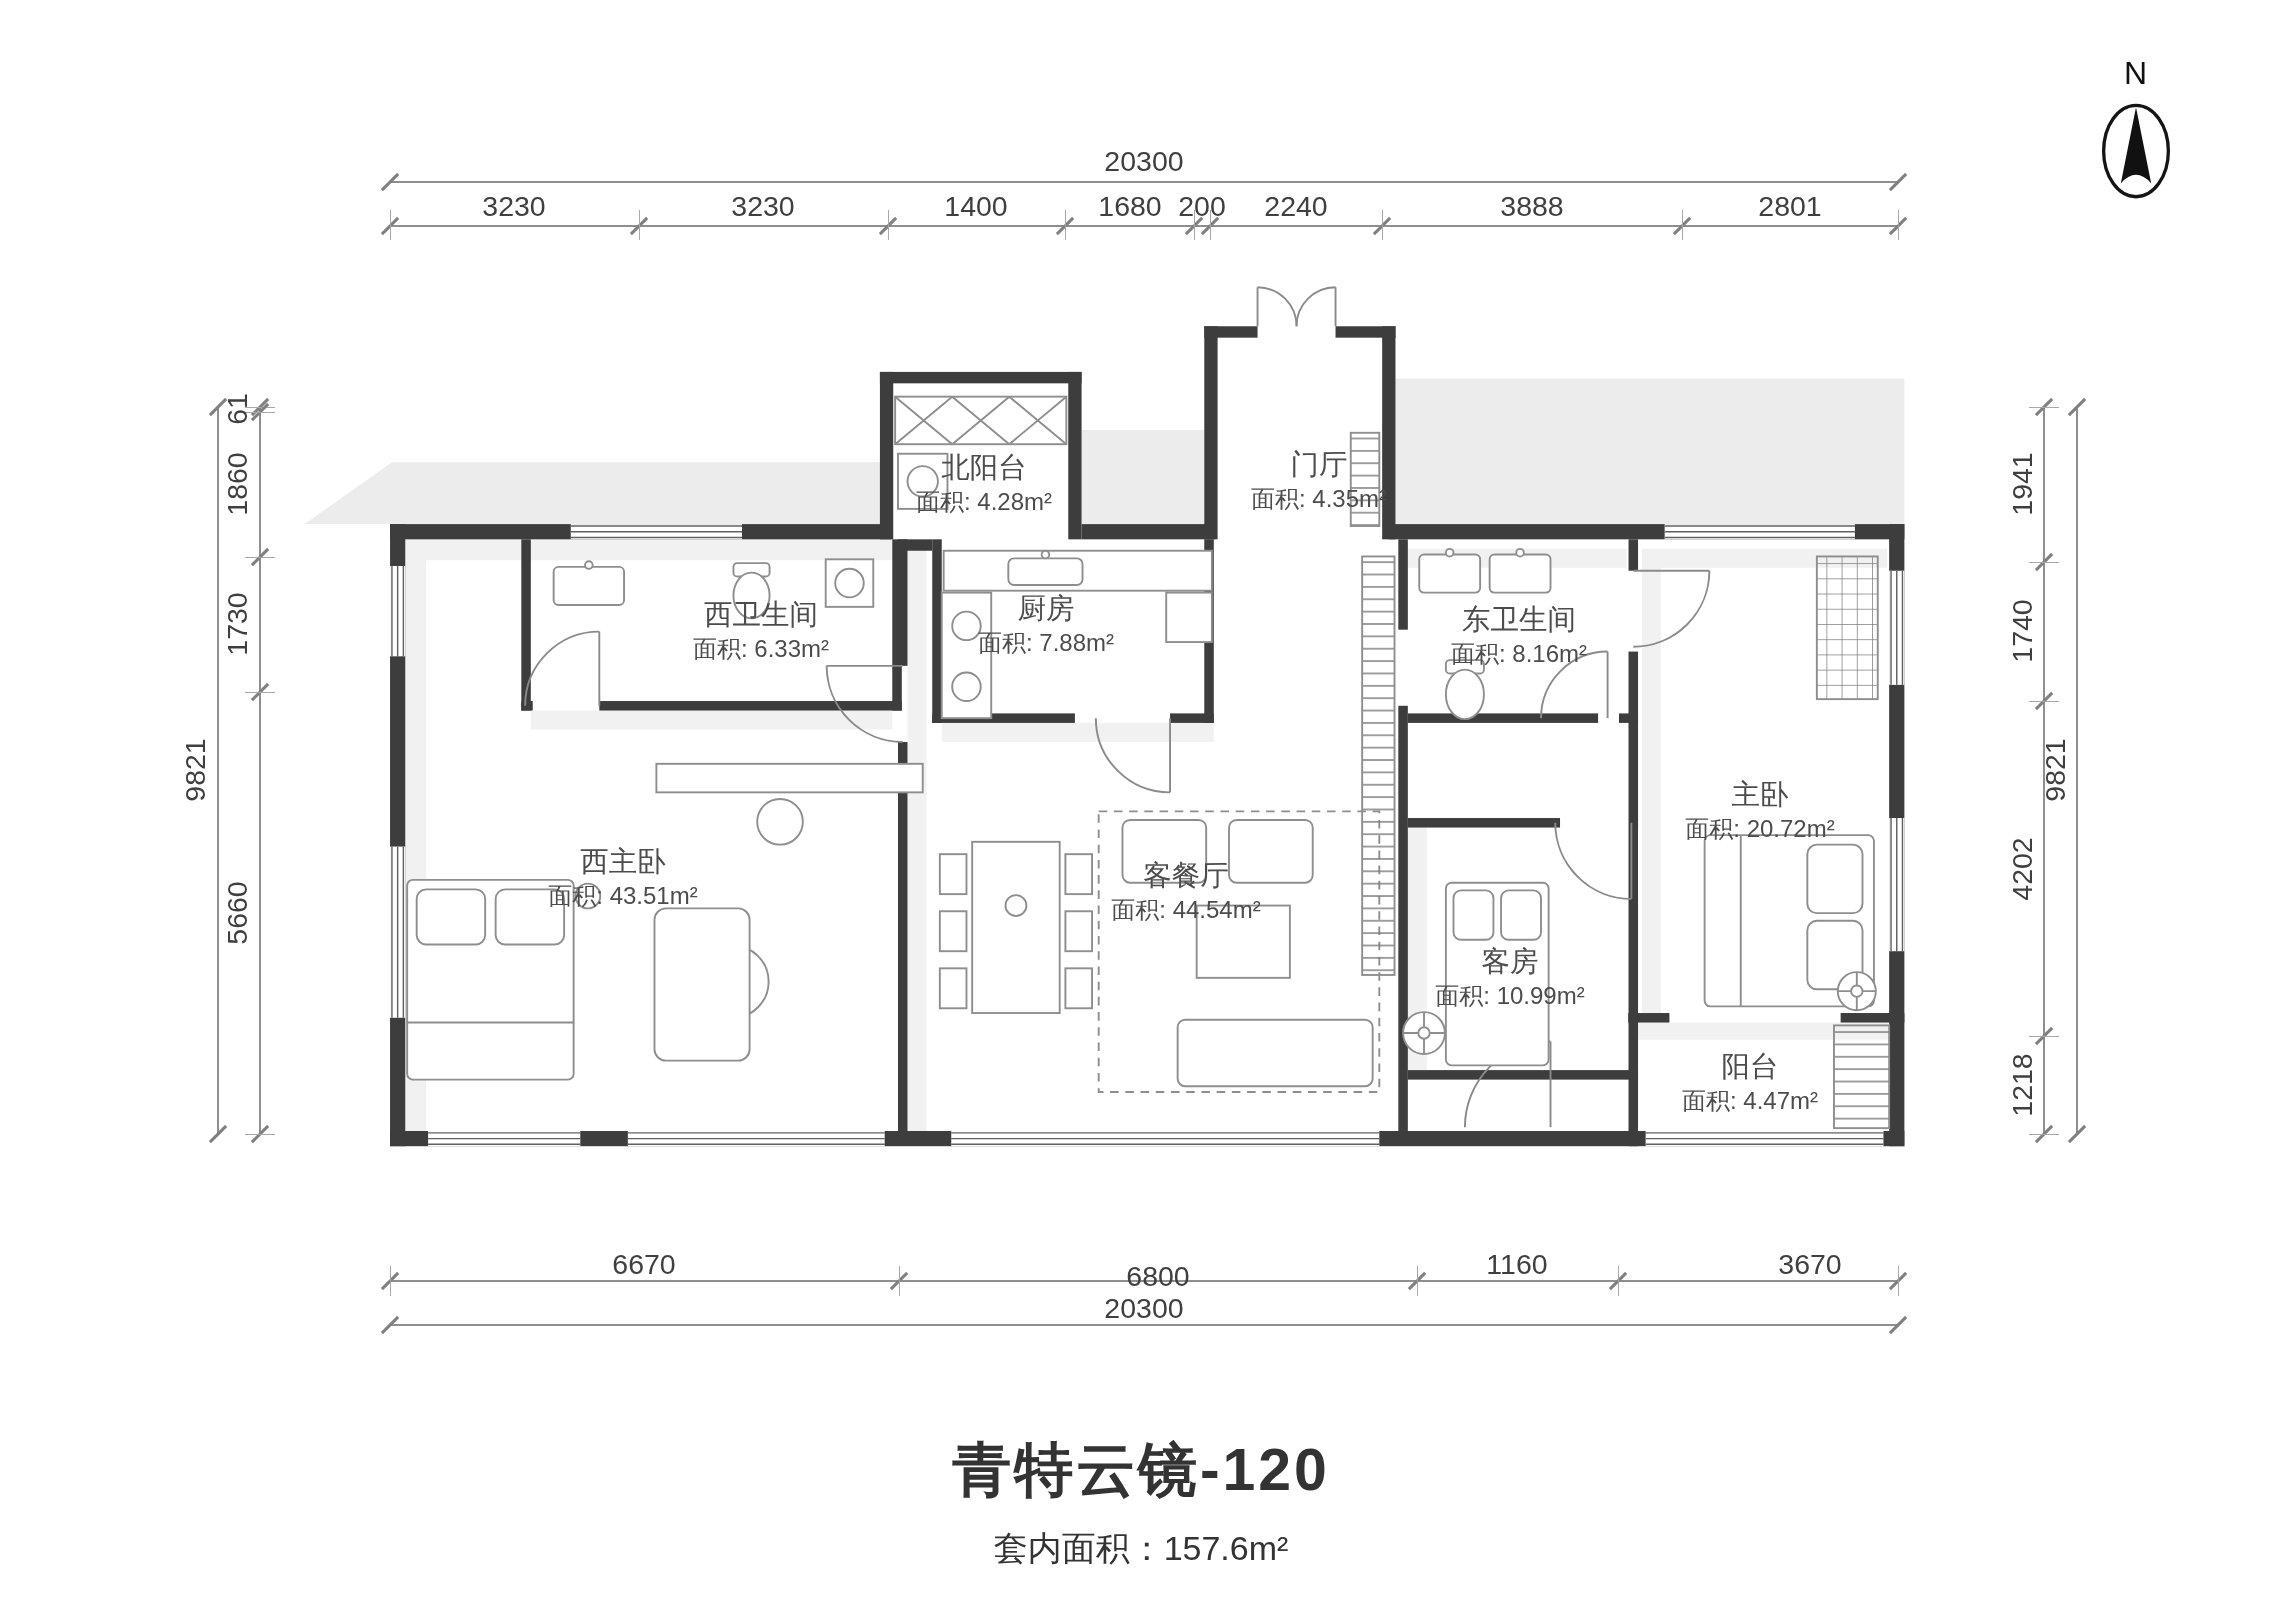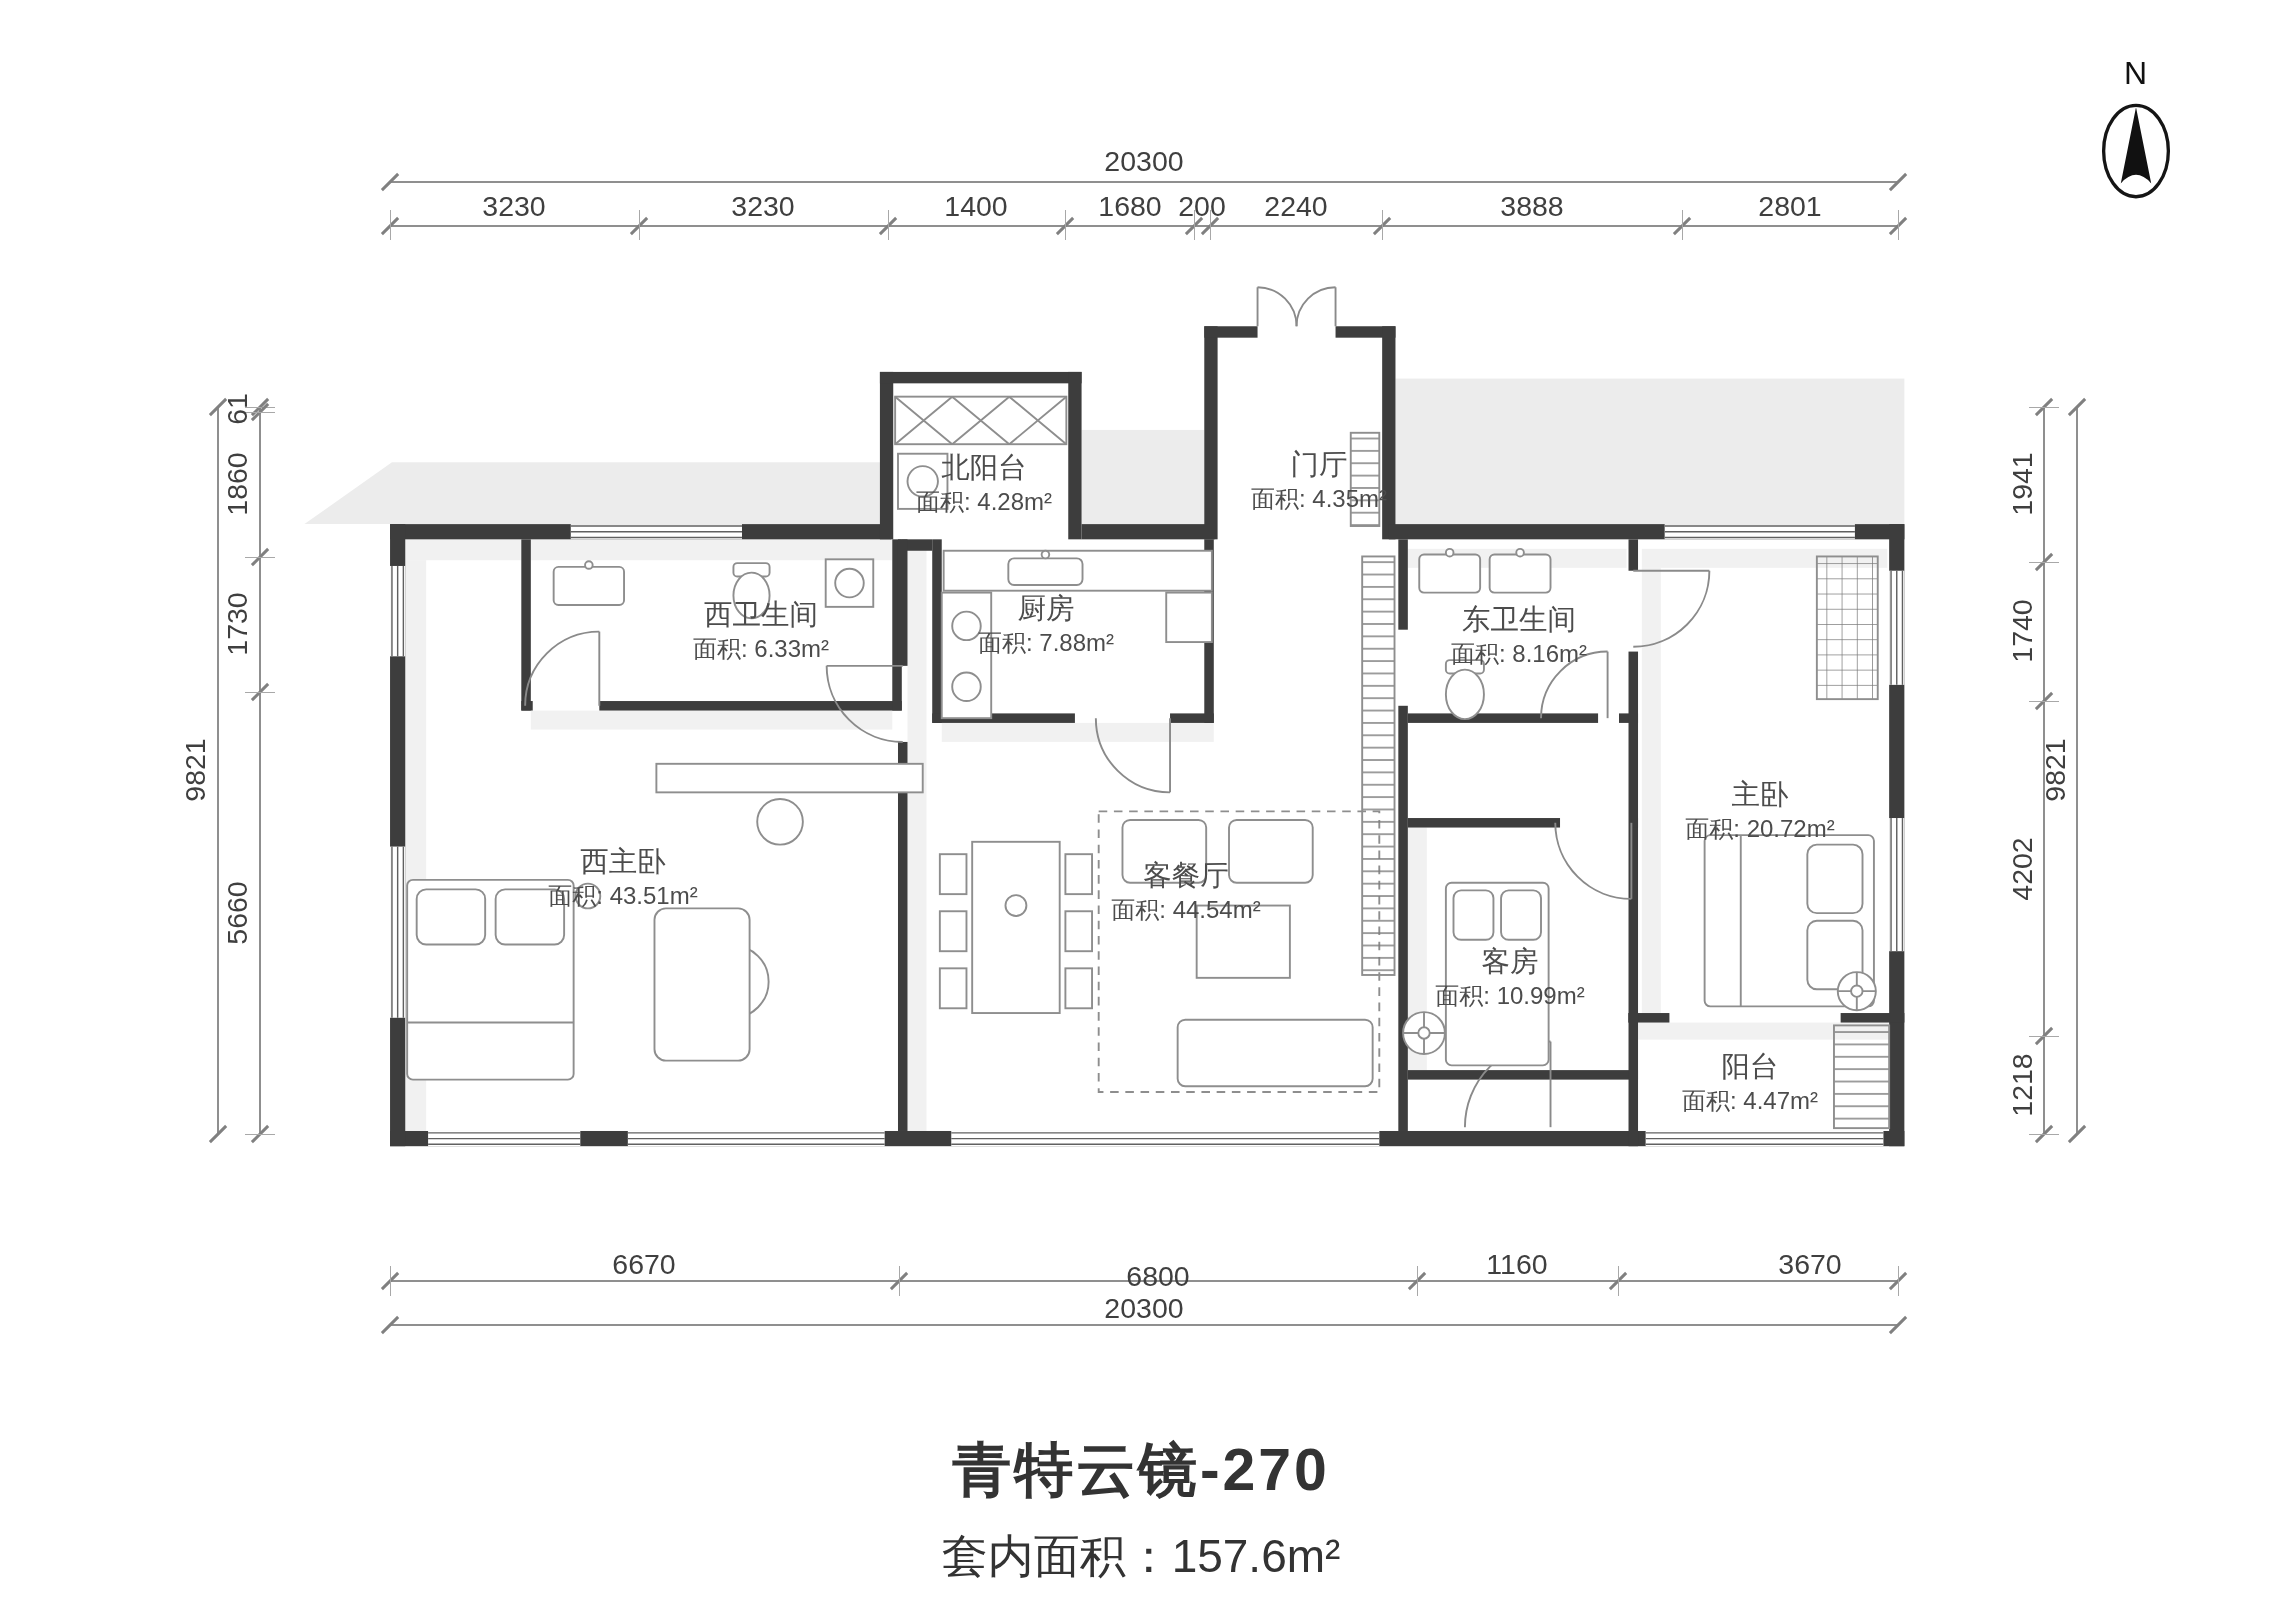--- a/index.html
+++ b/index.html
@@ -16,21 +16,21 @@
             transform:translate(-50%,-50%) rotate(-45deg);}
   .dim-stub{position:absolute;background:#a8a8a8;}
   .dim-num{position:absolute;font-size:28.5px;color:#3f3f3f;white-space:nowrap;
            transform:translateX(-50%);}
   .dim-num.v{transform:translate(-50%,-50%) rotate(-90deg);}
   #north-block{position:absolute;left:2091px;top:55px;width:89px;text-align:center;color:#111;}
   #north-label{font-size:32px;}
   #title-block{position:absolute;left:1141px;top:1431px;transform:translateX(-50%);
                text-align:center;color:#333;}
   #plan-title{font-size:59px;font-weight:bold;letter-spacing:2.9px;}
-  #plan-subtitle{font-size:46px;margin-top:15px;}
+  #plan-subtitle{font-size:34px;margin-top:15px;}
 </style>
 </head>
 <body>
 
 <div id="canvas">
 
   <svg class="plan-svg" width="2283" height="1618" viewBox="0 0 2400 1701">
     <defs>
       <pattern id="hatchH" width="10" height="13" patternUnits="userSpaceOnUse">
         <path d="M0,6 H10" stroke="#7a7a7a" stroke-width="1.5"></path>
@@ -414,18 +414,18 @@
 
   <div id="north-block">
     <div id="north-label">N</div>
     <svg width="88" height="119" viewBox="0 0 92 125">
       <ellipse cx="46" cy="62" rx="34" ry="48" fill="none" stroke="#151515" stroke-width="3.5"></ellipse>
       <path d="M46,16 L30,96 Q46,78 62,96 Z" fill="#111"></path>
     </svg>
   </div>
 
   <div id="title-block">
-    <div id="plan-title">青特云镜-270</div>
+    <div id="plan-title">青特云镜-120</div>
     <div id="plan-subtitle">套内面积：157.6m²</div>
   </div>
 
 </div>
 
 
 </body></html>

